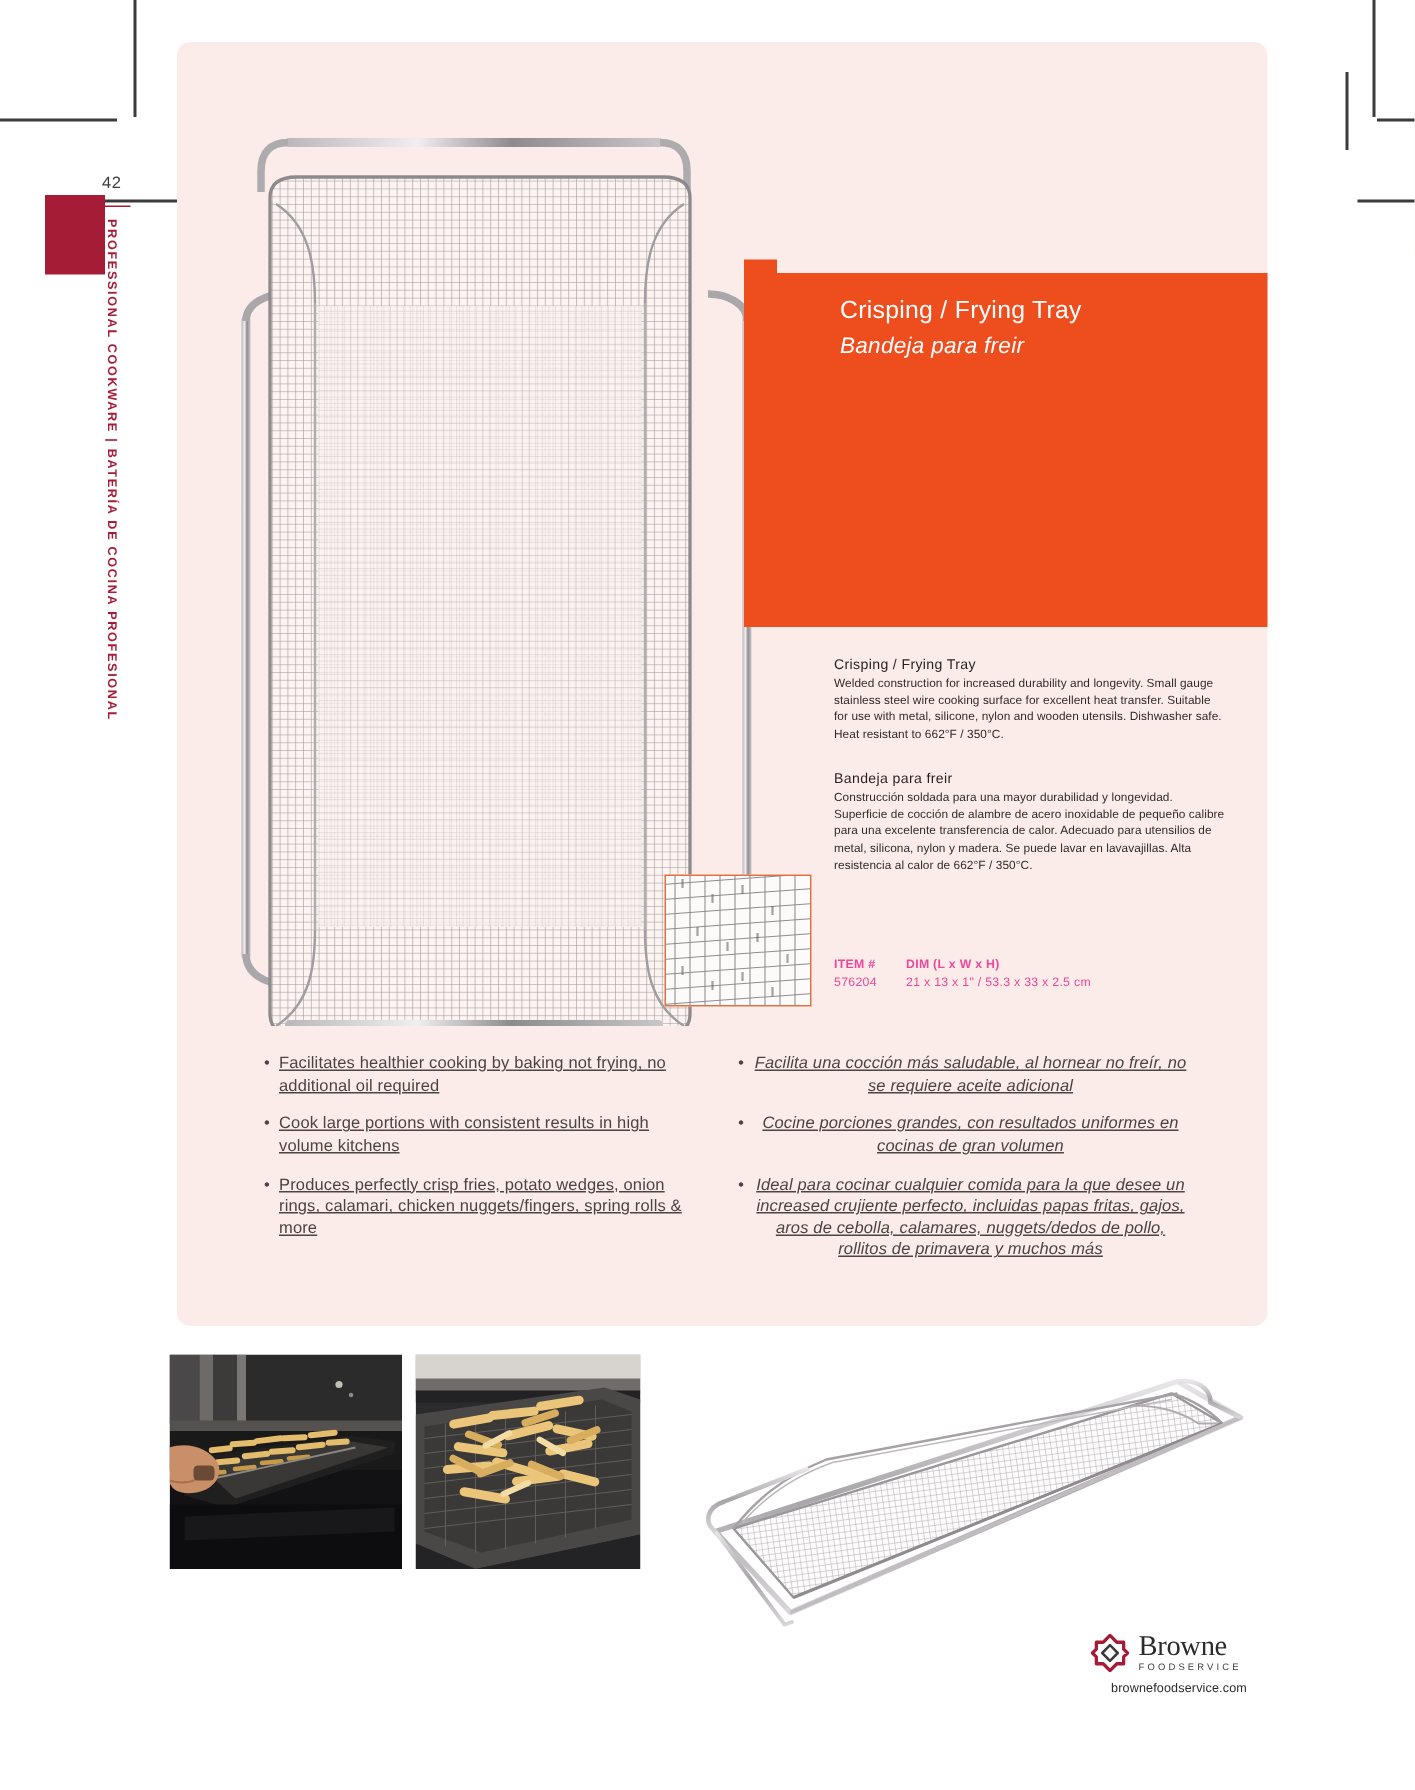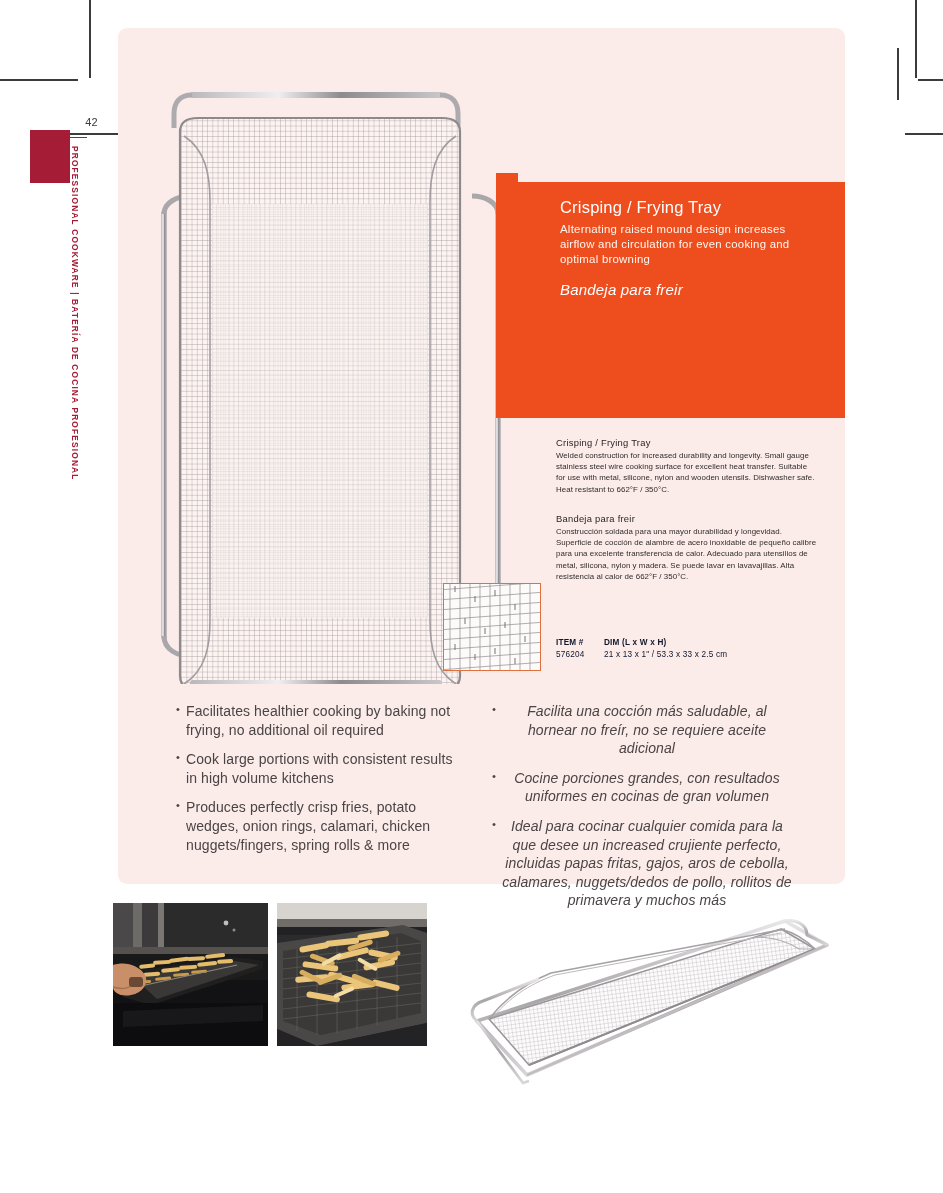--- a/index.html
+++ b/index.html
@@ -21,21 +21,21 @@
     background:#fbecea;border-radius:9px;
   }
 
   
   .rail-swatch{
     position:absolute;left:30px;top:130px;width:40px;height:53px;
     background:#a51c36;
   }
   .rail-pagenum{
     position:absolute;left:68px;top:116px;width:30px;
-    font-size:11px;color:#3b3b3b;letter-spacing:.3px;text-align:right;
+    font-size:11px;color:#3b3b3b;letter-spacing:.3px;text-align:left;
   }
   .rail-rule{
     position:absolute;left:70px;top:137px;width:17px;height:1.4px;background:#a51c36;
   }
   .rail-vert{
     position:absolute;left:62px;top:146px;height:340px;width:22px;
     display:flex;align-items:flex-start;
   }
   .rail-vert span{
     display:block;white-space:nowrap;
@@ -82,42 +82,42 @@
   }
   .spec h4{
     font-size:9.4px;font-weight:400;margin:0 0 2px 0;letter-spacing:.25px;color:#241f1f;
   }
   .spec h4.es{font-weight:400;}
   .spec p{
     font-size:7.9px;line-height:1.42;margin:0;letter-spacing:.05px;color:#2f2b2b;
   }
   .spec .gap{height:18px;}
 
-  .itemtbl{position:absolute;left:556px;top:637px;width:262px;color:#0f172a;}
+  .itemtbl{position:absolute;left:556px;top:637px;width:262px;color:#ec4899;}
   .itemtbl .row{display:flex;font-size:8.2px;line-height:1.5;letter-spacing:.2px;}
   .itemtbl .row.head{font-weight:700;}
   .itemtbl .c1{width:48px;flex:none;}
   .itemtbl .c2{flex:1;}
 
   
   .detail-inset{
     position:absolute;left:443px;top:583px;width:96px;height:86px;
     border:1.4px solid #e0713f;background:#fff;overflow:hidden;
   }
 
   
   .bul-col{position:absolute;top:702px;}
   .bul-col.en{left:176px;width:290px;}
   .bul-col.es{left:492px;width:300px;}
   .bullet{display:flex;margin-bottom:11px;}
   .bullet .dot{
     flex:none;width:10px;font-size:11px;line-height:1.33;color:#4a4444;
   }
   .bullet .txt{
-    font-size:14px;line-height:1.33;color:#4a4444;letter-spacing:.1px;
+    font-size:11px;line-height:1.33;color:#4a4444;letter-spacing:.1px;text-decoration:underline;
   }
   .bul-col.es .txt{font-style:italic;text-align:center;}
   .bul-col.es .dot{font-style:italic;}
 
   
   .photo{position:absolute;overflow:hidden;}
   .photo svg{display:block;}
   .photo1{left:113px;top:903px;width:155px;height:143px;}
   .photo2{left:277px;top:903px;width:150px;height:143px;}
 
@@ -206,21 +206,20 @@
       <rect x="62" y="120" width="216" height="414" fill="url(#meshFine)" opacity="0.55"></rect>
 
       <rect x="40" y="596" width="252" height="6" rx="3" fill="url(#wire)"></rect>
     </svg>
   </div>
 
   <div class="orange-step"></div>
   <div class="orange-box">
     <div class="orange-inner">
       <h2 class="oc-title">Crisping / Frying Tray</h2>
-      <p class="oc-sub">Alternating raised mound design increases airflow and circulation for even cooking and optimal browning</p>
       <h3 class="oc-title-es">Bandeja para freir</h3>
     </div>
   </div>
 
   <div class="spec">
     <h4>Crisping / Frying Tray</h4>
     <p>Welded construction for increased durability and longevity. Small gauge stainless steel wire cooking surface for excellent heat transfer. Suitable for use with metal, silicone, nylon and wooden utensils. Dishwasher safe. Heat resistant to 662°F / 350°C.</p>
     <div class="gap"></div>
     <h4 class="es">Bandeja para freir</h4>
     <p>Construcción soldada para una mayor durabilidad y longevidad. Superficie de cocción de alambre de acero inoxidable de pequeño calibre para una excelente transferencia de calor. Adecuado para utensilios de metal, silicona, nylon y madera. Se puede lavar en lavavajillas. Alta resistencia al calor de 662°F / 350°C.</p>
@@ -401,14 +400,27 @@
       <path d="M72 160 L372 30" fill="none" stroke="#c0bcbf" stroke-width="2.4"></path>
 
       <path d="M22 106 C14 100 16 90 28 86 L84 64" fill="none" stroke="url(#wire3d)" stroke-width="3"></path>
 
       <path d="M330 6 C342 4 352 10 352 20 L372 30" fill="none" stroke="url(#wire3d)" stroke-width="3"></path>
 
       <path d="M22 106 L68 168 L74 166" fill="none" stroke="url(#wire3d)" stroke-width="2.6"></path>
     </svg>
   </div>
 
+  <div class="logo">
+    <div class="logo-row">
+      <svg class="logo-mark" viewBox="0 0 40 40">
+        <path d="M20 2 L27 9 L34 9 L34 16 L38 20 L34 24 L34 31 L27 31 L20 38 L13 31 L6 31 L6 24 L2 20 L6 16 L6 9 L13 9 Z" fill="none" stroke="#a51c36" stroke-width="3.4" stroke-linejoin="round"></path>
+        <path d="M20 12 L28 20 L20 28 L12 20 Z" fill="none" stroke="#3a3a3a" stroke-width="2.6" stroke-linejoin="round"></path>
+      </svg>
+      <div class="logo-text">
+        <span class="logo-brand">Browne</span>
+        <span class="logo-sub">FOODSERVICE</span>
+      </div>
+    </div>
+    <span class="logo-url">brownefoodservice.com</span>
+  </div>
 
 </div>
 
 </body></html>

